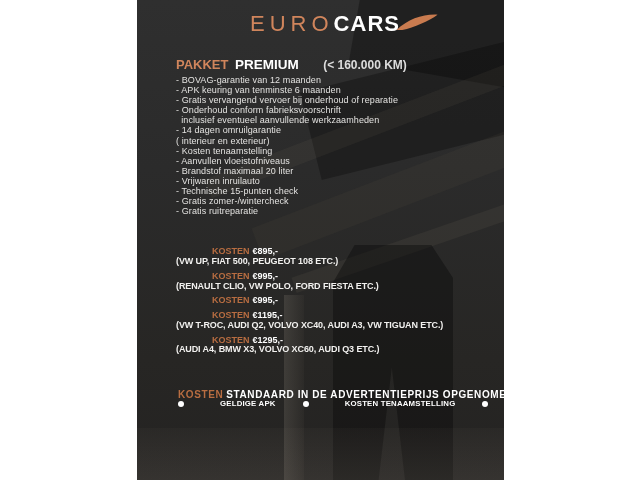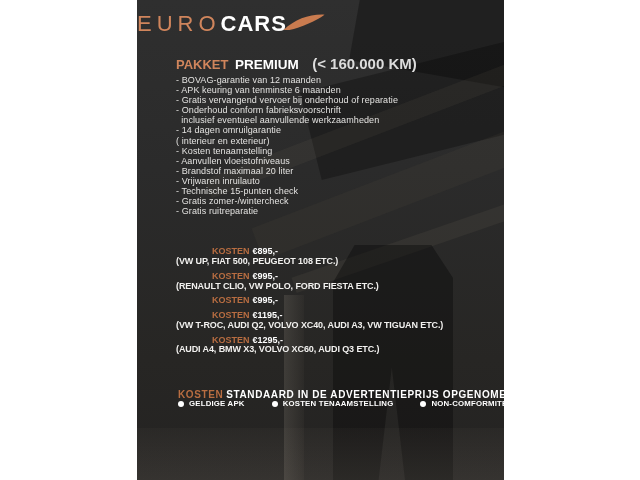--- a/index.html
+++ b/index.html
@@ -23,44 +23,44 @@
   .beam3 { left:150px; top:235px; width:260px; height:16px; background:rgba(190,165,140,0.07); transform:rotate(-19deg); }
   .wedge { left:170px; top:60px; width:260px; height:90px; background:rgba(0,0,0,0.28); transform:rotate(-14deg); }
   .hood  { left:220px; top:-30px; width:220px; height:110px; background:rgba(0,0,0,0.30); transform:rotate(10deg); }
   .pole  { left:147px; top:295px; width:20px; height:190px; background:linear-gradient(90deg,rgba(150,142,130,0.22),rgba(55,52,48,0.35)); }
   .silhouette { left:196px; top:245px; width:120px; height:235px; background:rgba(10,10,10,0.42);
     clip-path:polygon(18% 0, 82% 0, 100% 14%, 100% 100%, 60% 100%, 49% 52%, 38% 100%, 0 100%, 0 16%); }
   .floor { left:0; bottom:0; width:100%; height:52px;
     background:linear-gradient(180deg,rgba(135,125,112,0.05),rgba(160,148,134,0.14)); }
   
   .content { position:absolute; inset:0; z-index:1; }
-  .logo { position:absolute; top:11px; left:0; width:100%; white-space:nowrap; }
+  .logo { position:absolute; top:11px; left:0; width:100%; text-align:center; white-space:nowrap;padding-left:24px; }
   .logo .euro { color:var(--accent-light); font-size:22px; font-weight:400; letter-spacing:5px; }
   .logo .cars { color:#ffffff; font-size:22px; font-weight:700; letter-spacing:1px; }
   .logo svg { vertical-align:-1px; margin-left:-5px; }
   .title { position:absolute; left:39px; top:55px; white-space:nowrap; }
   .title .hl { color:var(--accent-light); font-size:13px; font-weight:700; }
   .title .wt { color:#ffffff; font-size:13.5px; font-weight:700; margin-left:2px; }
-  .title .suffix { color:#dcdcdc; font-size:15px; font-weight:700; margin-left:9px; }
+  .title .suffix { color:#dcdcdc; font-size:12px; font-weight:700; margin-left:20px; }
   .features { position:absolute; left:39px; top:75px; }
   .feature-line {
     color:#e3e2e0; font-size:9px; line-height:10.1px;
     white-space:pre; letter-spacing:0.1px;
   }
   .tiers { position:absolute; left:39px; top:244px; }
   .tier { margin-bottom:1.8px; }
   .tier-line1 { line-height:9.9px; white-space:nowrap;margin-left:36px; }
   .tier-label { color:var(--accent); font-size:9px; font-weight:700; margin-right:3px; }
   .tier-price { color:#ffffff; font-size:9px; font-weight:700; }
   .tier-models { color:#f2f1ef; font-size:9px; font-weight:700; line-height:9.9px; letter-spacing:-0.1px; white-space:nowrap; }
   .footer-header { position:absolute; left:41px; top:384px; white-space:nowrap; }
   .footer-header .hl { color:var(--accent); font-size:10px; font-weight:700; letter-spacing:0.6px; }
   .footer-header .wt { color:#ffffff; font-size:10px; font-weight:700; letter-spacing:0.6px; margin-left:3px; }
   .footer-items { position:absolute; left:41px; top:399px; display:flex; gap:27px; align-items:center; }
-  .footer-item { display:flex; align-items:center; white-space:nowrap; }
+  .footer-item { display:flex; align-items:center; white-space:nowrap;gap:31px; }
   .dot { width:6px; height:6px; border-radius:50%; background:#ffffff; margin-right:5px; flex:0 0 auto; }
   .footer-item-label { color:#ffffff; font-size:7.8px; font-weight:700; letter-spacing:0.2px; }
 </style>
 </head>
 <body>
 
 <div class="flyer">
 
   <div class="photo">
     <div class="wedge"></div>

